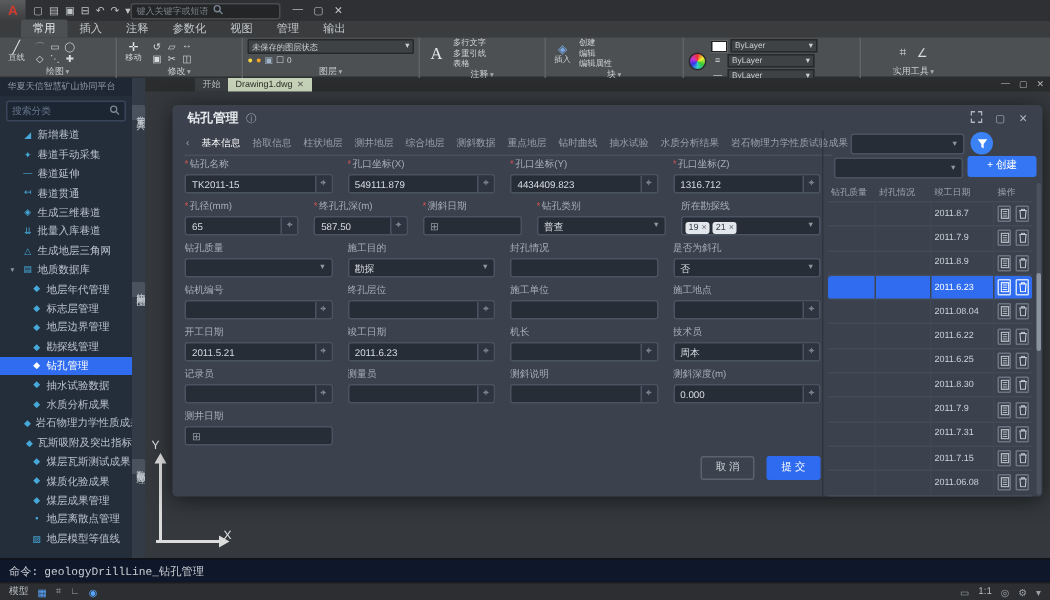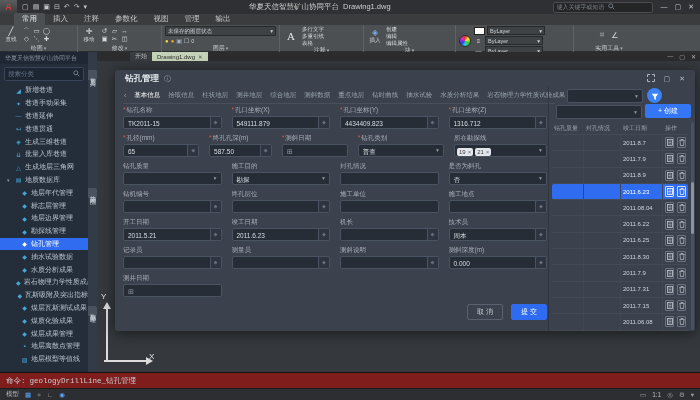--- a/index.html
+++ b/index.html
@@ -117,44 +117,41 @@
   .trow.sel{background:#2f6cf0;color:#fff;border-radius:2px;}
   .tc{padding:0 2px;box-sizing:border-box;white-space:nowrap;overflow:hidden;border-right:1px solid #3f4752;height:100%;display:flex;align-items:center;}
   .thead .tc{border-right:1px solid transparent;}
   .tc:last-child{border-right:none;}
   .tc.ops{gap:3px;justify-content:center;}
   .iconbtn{width:9px;height:9px;border:1px solid #6a7482;border-radius:1px;display:flex;align-items:center;justify-content:center;color:#c3cad3;}
   .trow.sel .iconbtn{border-color:#cfe0ff;color:#fff;}
   #pscroll{position:absolute;left:576px;top:52px;width:3px;height:208px;background:#49525e;border-radius:2px;}
   #pscroll-thumb{position:absolute;left:0;top:60px;width:3px;height:52px;background:#8a939f;border-radius:2px;}
   
-  #cmdline{left:0;top:372px;width:700px;height:16px;background:#7f1d1d;display:flex;align-items:center;padding-left:6px;box-sizing:border-box;
+  #cmdline{left:0;top:372px;width:700px;height:16px;background:#0f172a;display:flex;align-items:center;padding-left:6px;box-sizing:border-box;
            font-family:"Liberation Mono","DejaVu Sans Mono",monospace;font-size:7.5px;color:#c8cdd2;gap:4px;border-top:1px solid #121314;}
   #statusbar{left:0;top:388px;width:700px;height:12px;background:#2c2e31;display:flex;align-items:center;padding:0 6px;box-sizing:border-box;
              color:#b8bcc0;font-size:6.5px;gap:6px;border-top:1px solid #1b1c1e;}
   .sico{font-size:6.5px;color:#9aa0a6;}
   .sico.on{color:#58a6ff;}
   #statusbar .spacer{flex:1;}
 </style>
 </head>
 <body>
 
 <div class="abs" id="titlebar">
   <div id="applogo">A</div>
   <div class="qat">
     <span>▢</span>
     <span>▤</span>
     <span>▣</span>
     <span>⊟</span>
     <span>↶</span>
     <span>↷</span>
     <span>▾</span>
-  </div>
-  <div id="title-center">
-    <span>华夏天信智慧矿山协同平台</span>&nbsp;&nbsp;<span>Drawing1.dwg</span>
   </div>
   <div id="tb-search">
     <span>键入关键字或短语</span>
     <span id="tb-search-icon"><svg width="7" height="7" viewBox="0 0 8 8">
           <circle cx="3.2" cy="3.2" r="2.3" fill="none" stroke="#7b8694" stroke-width="1"></circle>
           <path d="M5 5l2.2 2.2" stroke="#7b8694" stroke-width="1"></path>
         </svg></span>
   </div>
   <div class="winbtns">
     <span>—</span>

